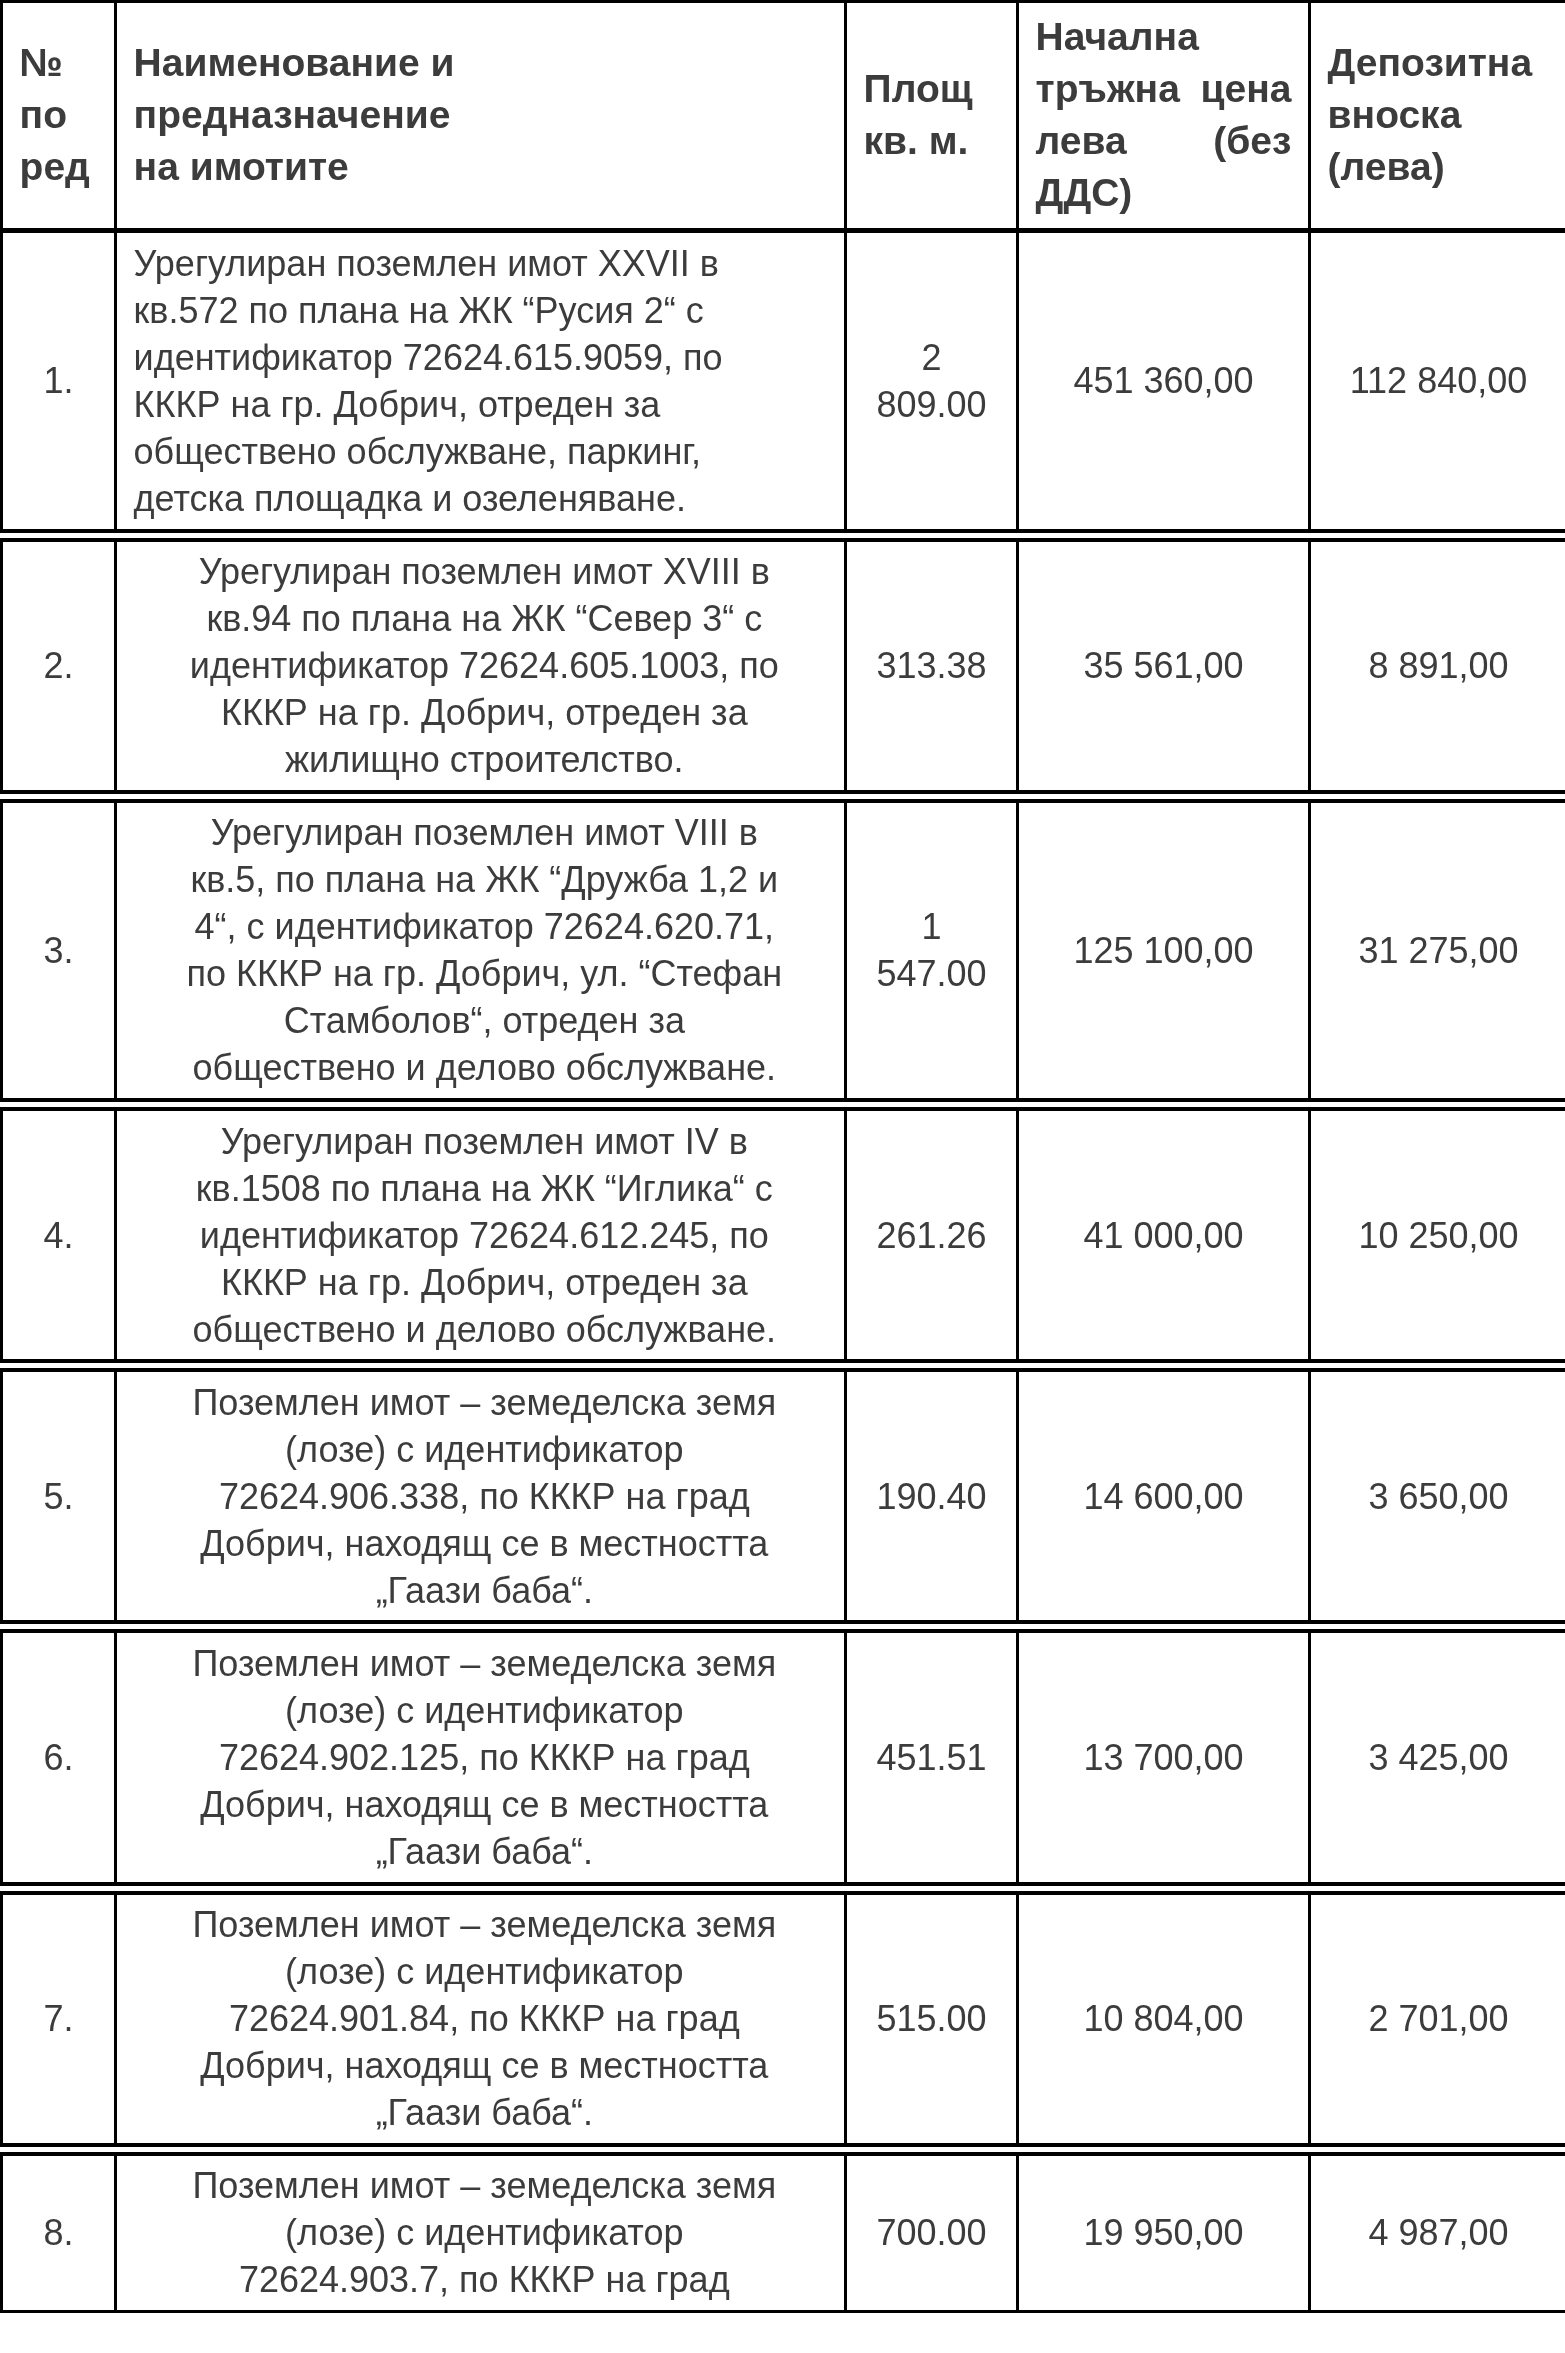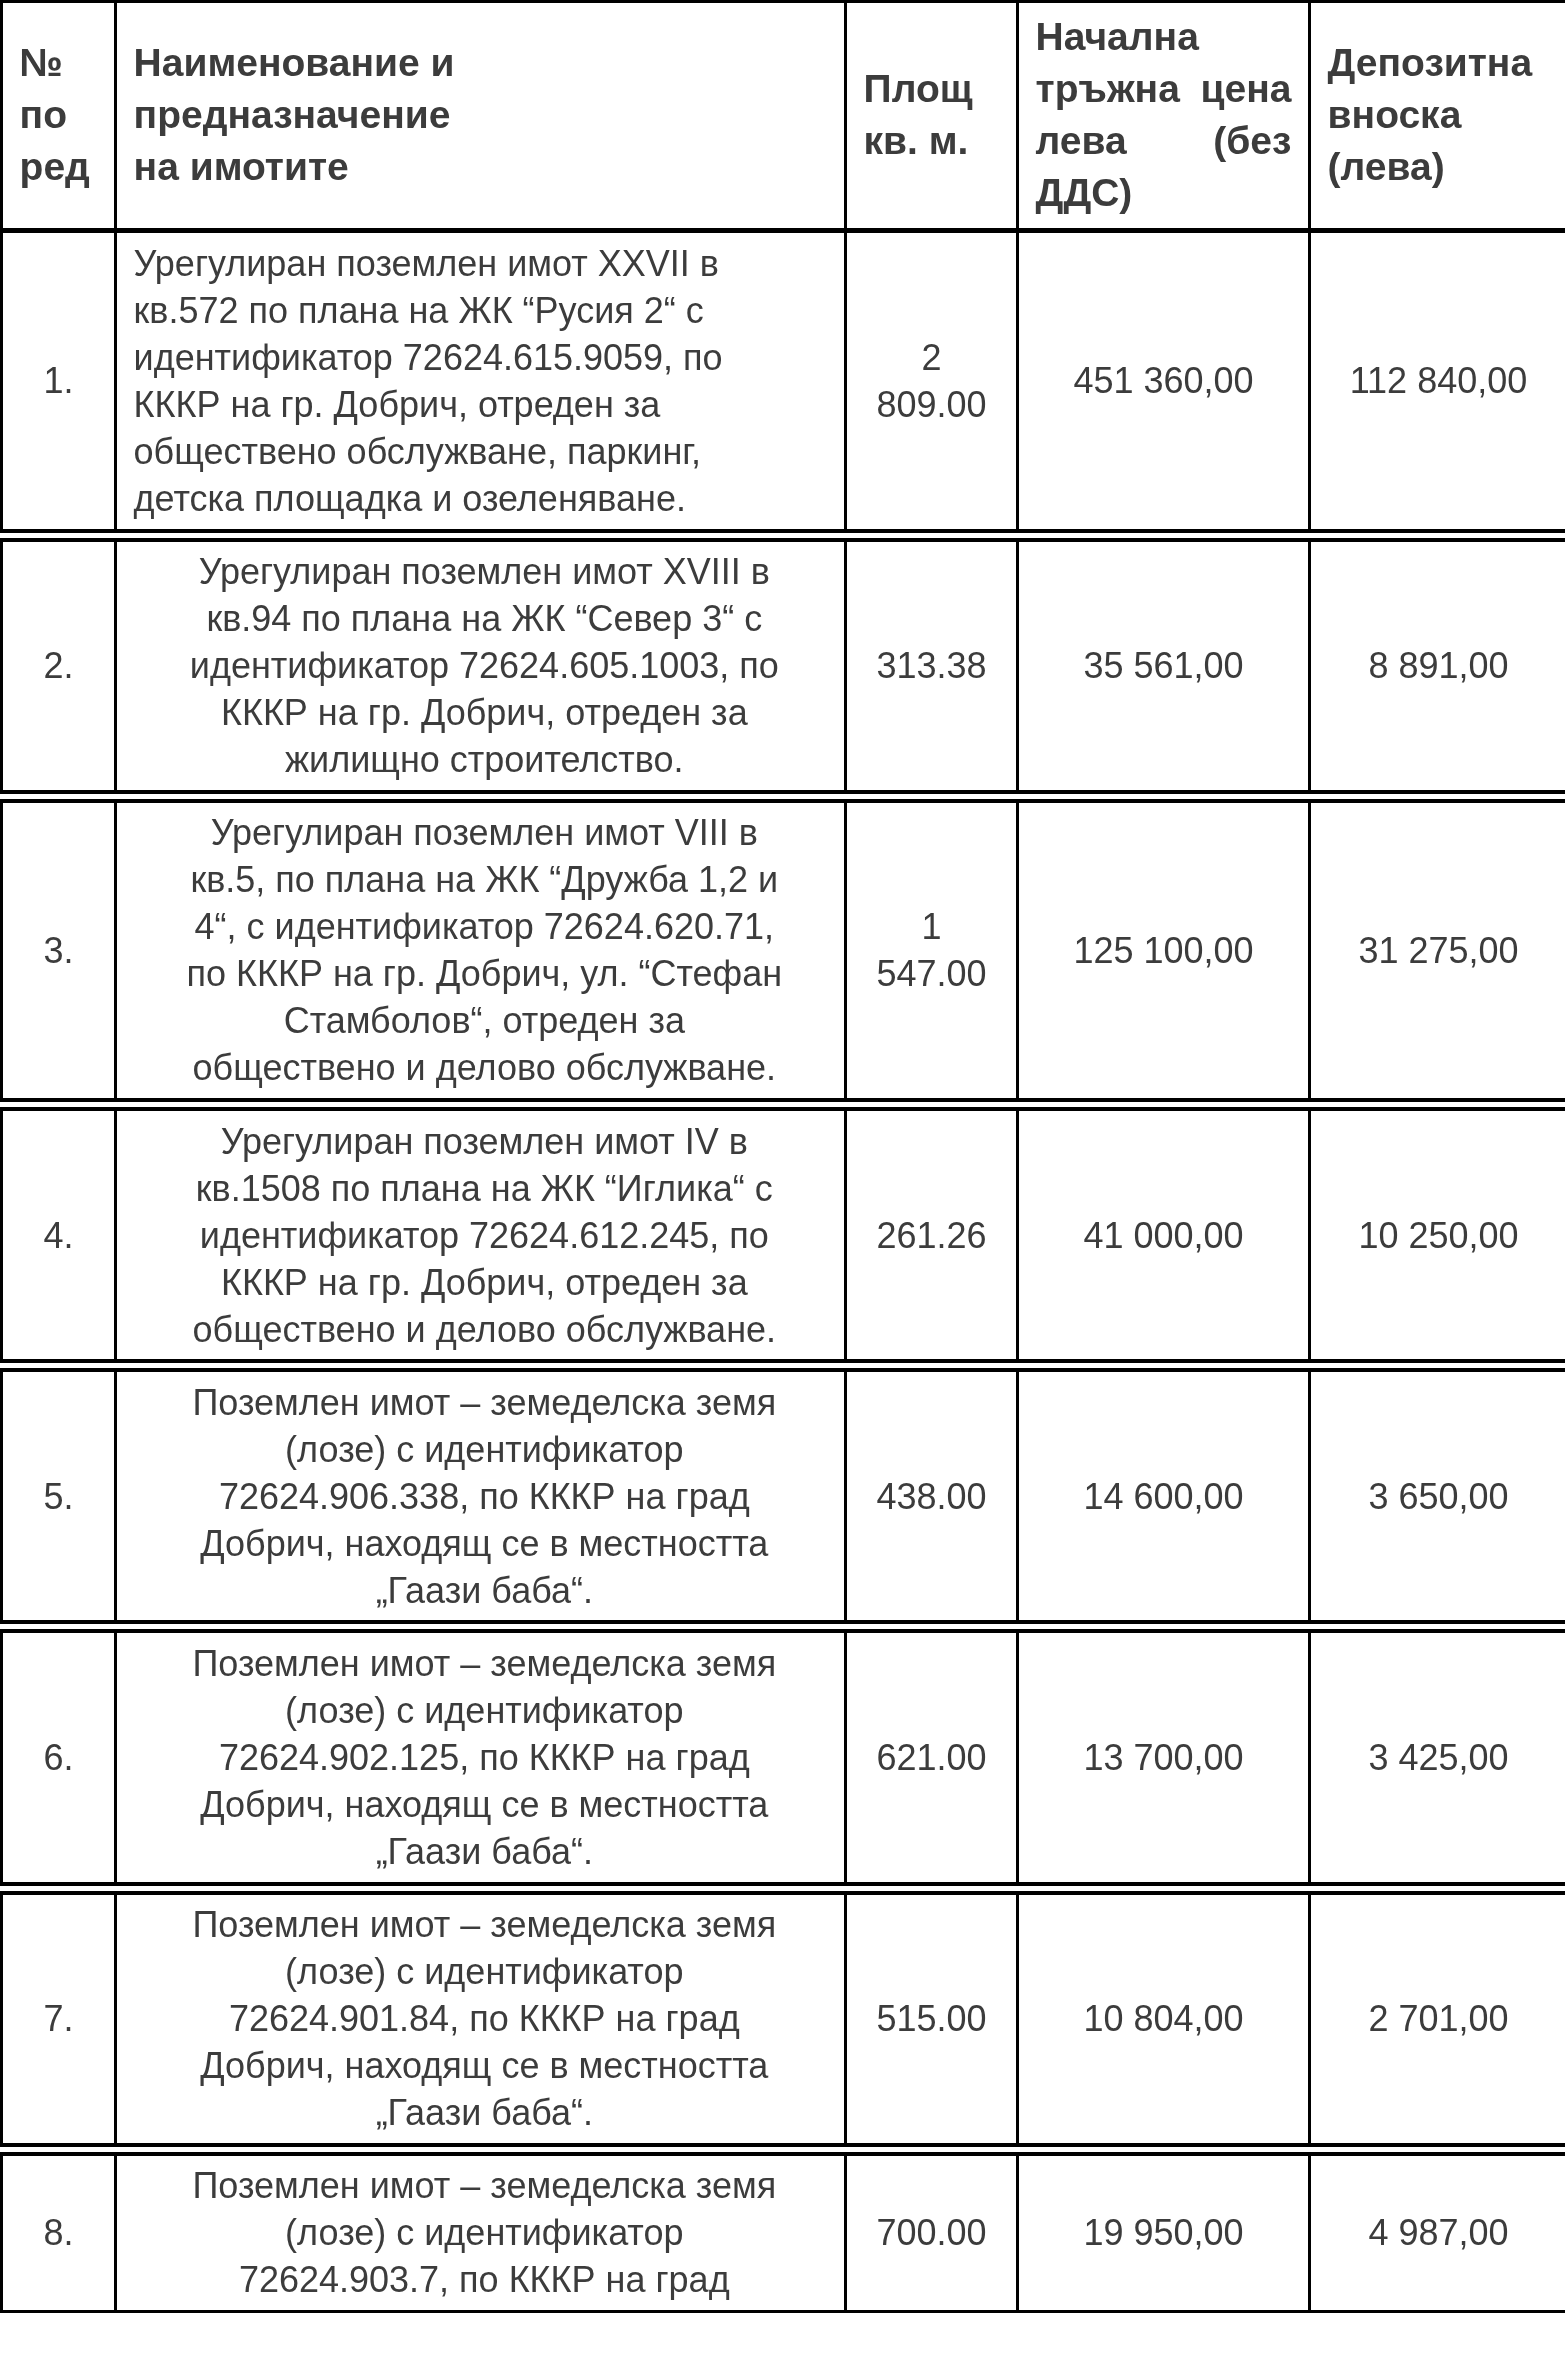--- a/index.html
+++ b/index.html
@@ -145,32 +145,32 @@
           <td class="cell-price">41 000,00</td>
           <td class="cell-deposit">10 250,00</td>
         </tr>
         <tr style="height: 255px;">
           <td class="cell-num">5.</td>
           <td class="cell-name">Поземлен имот – земеделска земя
 (лозе) с идентификатор
 72624.906.338, по КККР на град
 Добрич, находящ се в местността
 „Гаази баба“.</td>
-          <td class="cell-area">438.00</td>
+          <td class="cell-area">190.40</td>
           <td class="cell-price">14 600,00</td>
           <td class="cell-deposit">3 650,00</td>
         </tr>
         <tr style="height: 255px;">
           <td class="cell-num">6.</td>
           <td class="cell-name">Поземлен имот – земеделска земя
 (лозе) с идентификатор
 72624.902.125, по КККР на град
 Добрич, находящ се в местността
 „Гаази баба“.</td>
-          <td class="cell-area">621.00</td>
+          <td class="cell-area">451.51</td>
           <td class="cell-price">13 700,00</td>
           <td class="cell-deposit">3 425,00</td>
         </tr>
         <tr style="height: 255px;">
           <td class="cell-num">7.</td>
           <td class="cell-name">Поземлен имот – земеделска земя
 (лозе) с идентификатор
 72624.901.84, по КККР на град
 Добрич, находящ се в местността
 „Гаази баба“.</td>

